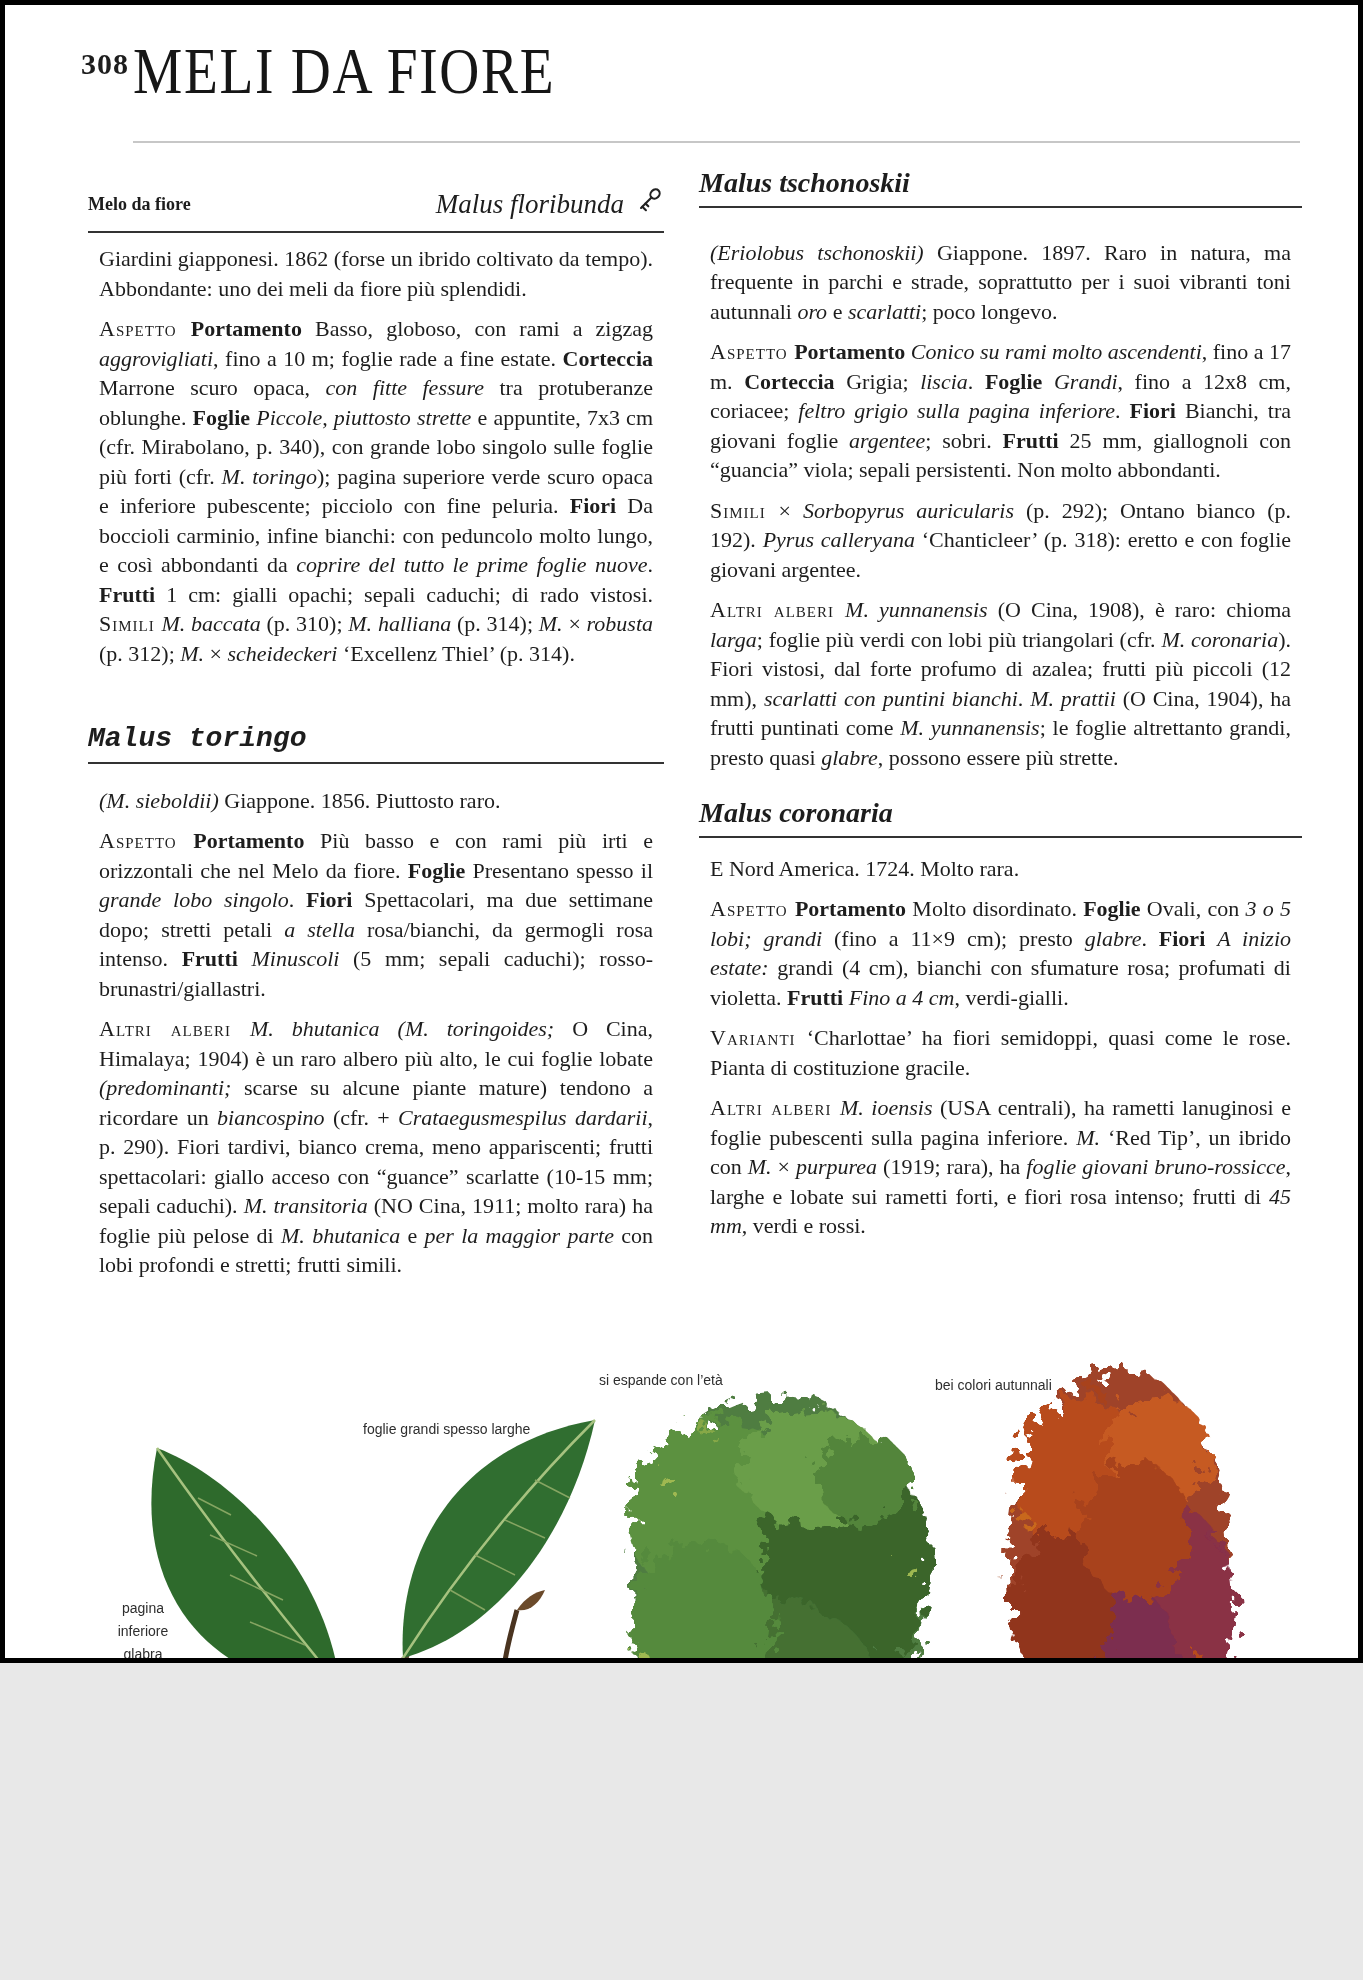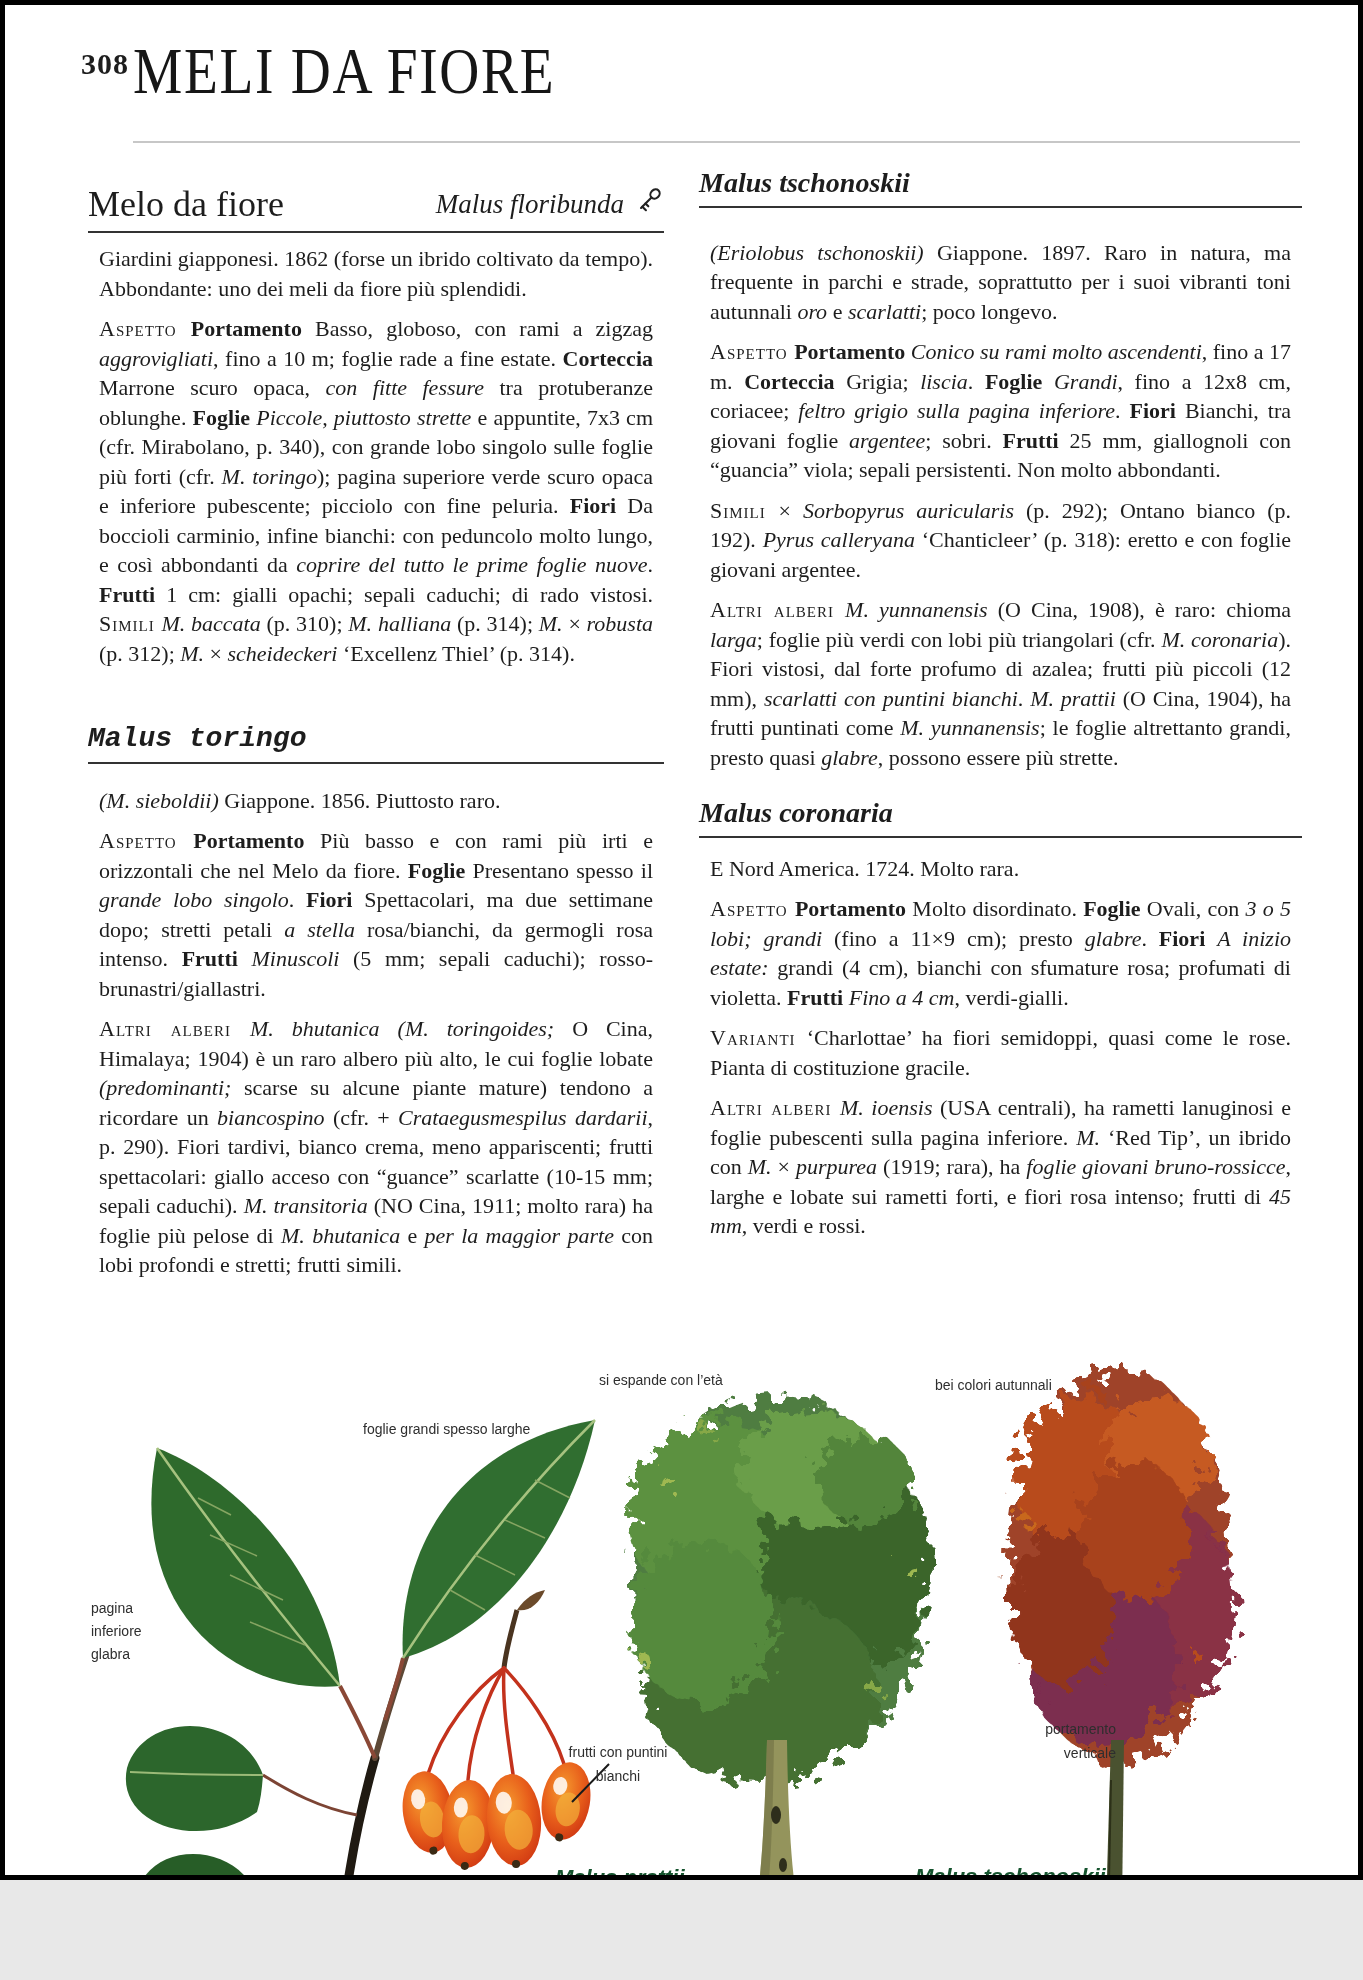--- a/index.html
+++ b/index.html
@@ -1,33 +1,33 @@
 <!DOCTYPE html>
 <html lang="it"><head>
 <meta charset="utf-8">
 <style>
   html,body{margin:0;padding:0;background:#e8e8e8;}
   .page{
-    position:relative; width:1363px; height:1880px; background:#ffffff;
+    position:relative; width:1363px; height:1663px; background:#ffffff;
     border:5px solid #000; box-sizing:border-box;
     font-family:"Liberation Serif", serif; color:#1d1d1d; overflow:hidden;
   }
   
   .pagenum{position:absolute; left:76px; top:42px; font-size:30px; font-weight:bold; letter-spacing:1px;}
   .page-title-wrap{position:absolute; left:128px; top:28px; white-space:nowrap;}
   .page-title{display:inline-block; font-size:66px; letter-spacing:2px; transform:scaleX(.84); transform-origin:left top; color:#161616;}
   .title-rule{position:absolute; left:128px; top:136px; width:1167px; height:2px; background:#c7c7c7;}
 
   
   .col{position:absolute; font-size:22px; line-height:29.5px;}
   .col-left{left:83px; top:178px; width:576px;}
   .col-right{left:694px; top:163px; width:603px;}
   .species-head1{display:flex; justify-content:space-between; align-items:flex-end;
     border-bottom:2px solid #333; padding-bottom:12px;}
-  .it-name{font-weight:normal; font-size:36px;}
+  .it-name{font-weight:bold; font-size:18px;}
   .la-wrap{display:flex; align-items:flex-end;}
   .la-name{font-style:italic; font-size:27px;}
   .key-ic{margin-left:10px; margin-bottom:2px;}
   .species-head2{font-weight:bold; font-style:italic; font-size:28px;
     border-bottom:2px solid #333; padding-bottom:8px; margin:0;}
   .head-toringo{margin-top:56px;font-family:Liberation Mono, monospace;}
   .head-coronaria{margin-top:26px;}
   .mb-left{margin-bottom:8px;}
   .mb-right{margin-bottom:30px;}
   .mb-sect{margin-bottom:22px;}
@@ -37,21 +37,21 @@
   .seg-b{font-weight:bold;}
   .seg-sc{font-variant:small-caps; letter-spacing:1px;}
 
   
   .fig-svg{position:absolute; left:0; top:1355px;}
   .fig-label{position:absolute; font-family:"Liberation Sans", sans-serif;
     font-size:14px; line-height:24px; color:#2e2e2e; white-space:nowrap;}
   .lbl-leaves{left:358px; top:1412px;}
   .lbl-spread{left:594px; top:1363px;}
   .lbl-autumn{left:930px; top:1368px;}
-  .lbl-underside{left:86px; top:1592px; width:104px; line-height:23px; white-space:normal;}
+  .lbl-underside{left:86px; top:1592px; width:104px; text-align:center; line-height:23px; white-space:normal;}
   .lbl-fruit{left:530px; top:1702px; width:166px; text-align:center; white-space:normal;margin-top:33px;}
   .lbl-habit{left:955px; top:1712px; width:156px; text-align:right; white-space:normal;}
   .fig-caption{position:absolute; font-family:"Liberation Sans", sans-serif;
     font-weight:bold; font-style:italic; font-size:22px; color:#14532d; white-space:nowrap;}
   .cap-prattii{left:550px; top:1860px;}
   .cap-tschonoskii{left:910px; top:1859px;}
 </style>
 </head>
 <body>
 

